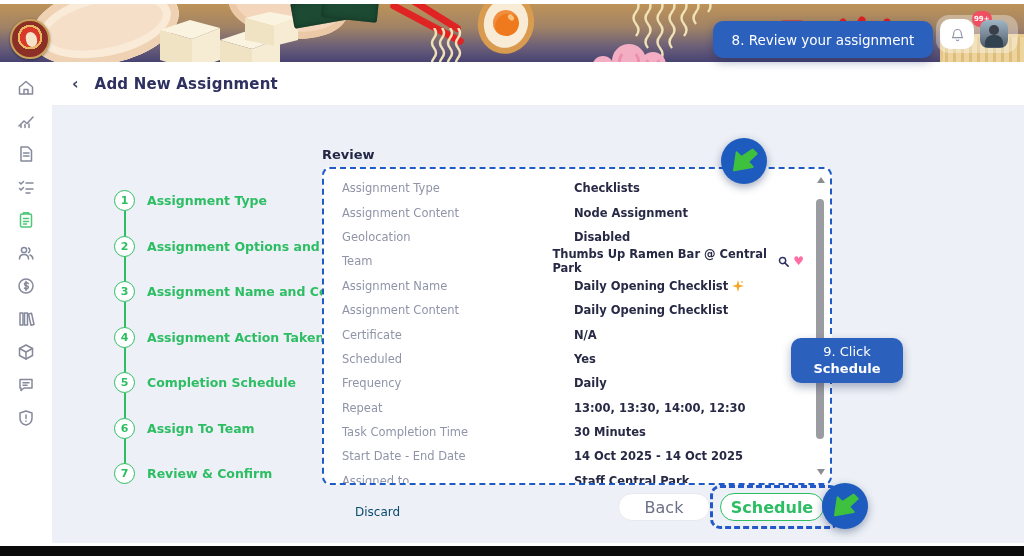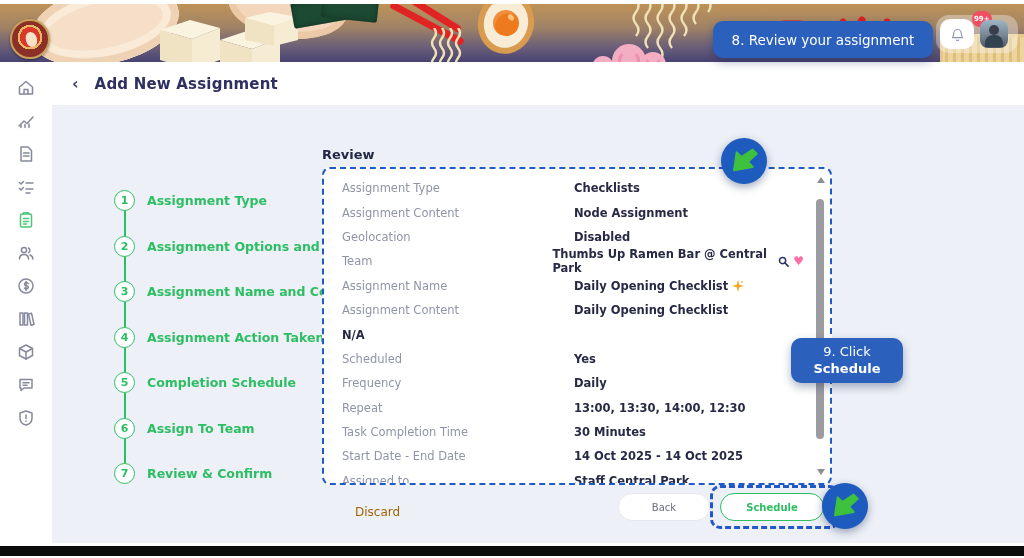--- a/index.html
+++ b/index.html
@@ -78,22 +78,22 @@
   .srow .val { font-weight:bold; color:#272945; display:flex; align-items:center; gap:4px; }
   .mini-ic { display:inline-flex; }
   .heart { color:#ff6fa5; font-size:12px; }
   .scrollbar { position:absolute; right:5px; top:8px; bottom:8px; width:9px; }
   .scroll-up, .scroll-dn { position:absolute; left:1px; width:0; height:0; border-left:4px solid transparent; border-right:4px solid transparent; }
   .scroll-up { top:0; border-bottom:6px solid #8d8d94; }
   .scroll-dn { bottom:0; border-top:6px solid #8d8d94; }
   .scroll-thumb { position:absolute; left:0; top:22px; width:8px; height:240px; border-radius:4px; background:#9b9ba2; }
 
   
-  .discard { position:absolute; left:303px; top:400px; font-size:12px; color:#a16207; cursor:pointer; }
-  .btn { position:absolute; height:28px; border-radius:14px; font-size:10px; display:flex; align-items:center; justify-content:center; cursor:pointer; background:#fff; }
+  .discard { position:absolute; left:303px; top:400px; font-size:12px; color:#0c4a6e; cursor:pointer; }
+  .btn { position:absolute; height:28px; border-radius:14px; font-size:16px; display:flex; align-items:center; justify-content:center; cursor:pointer; background:#fff; }
   .btn-back { left:566px; top:388px; width:92px; color:#6b7086; border:1px solid #e7e9f0; }
   .btn-schedule { left:668px; top:388px; width:104px; color:#2dbe64; font-weight:bold; border:1.5px solid #2dbe64; }
   .schedule-hl { position:absolute; left:658px; top:380px; width:130px; height:44px; border:3px dashed #2458c8; border-radius:10px; }
 
   
   .tip { position:absolute; background:#2b60bd; color:#fff; border-radius:10px; box-shadow:0 4px 10px rgba(20,40,90,.35); text-align:center; z-index:5; }
   .tip-review { left:713px; top:21px; width:220px; height:37px; font-size:13.5px; display:flex; align-items:center; justify-content:center; }
   .tip-click { left:791px; top:338px; width:112px; height:45px; font-size:13px; padding-top:5px; line-height:17px; }
   .tip-click b { font-weight:bold; }
   .cursor-bubble { position:absolute; width:46px; height:46px; border-radius:50%; background:#1d5bbf;
@@ -354,20 +354,21 @@
                 <circle cx="10" cy="2" r="1" fill="#f5c96a"></circle>
               </svg>
             </span>
         </span>
         </div>
       <div class="srow">
           <span class="lab">Assignment Content</span>
           <span class="val">Daily Opening Checklist</span>
         </div>
       <div class="srow">
+          <span class="lab">Certificate</span>
           <span class="val">N/A</span>
         </div>
       <div class="srow">
           <span class="lab">Scheduled</span>
           <span class="val">Yes</span>
         </div>
       <div class="srow">
           <span class="lab">Frequency</span>
           <span class="val">Daily</span>
         </div>

